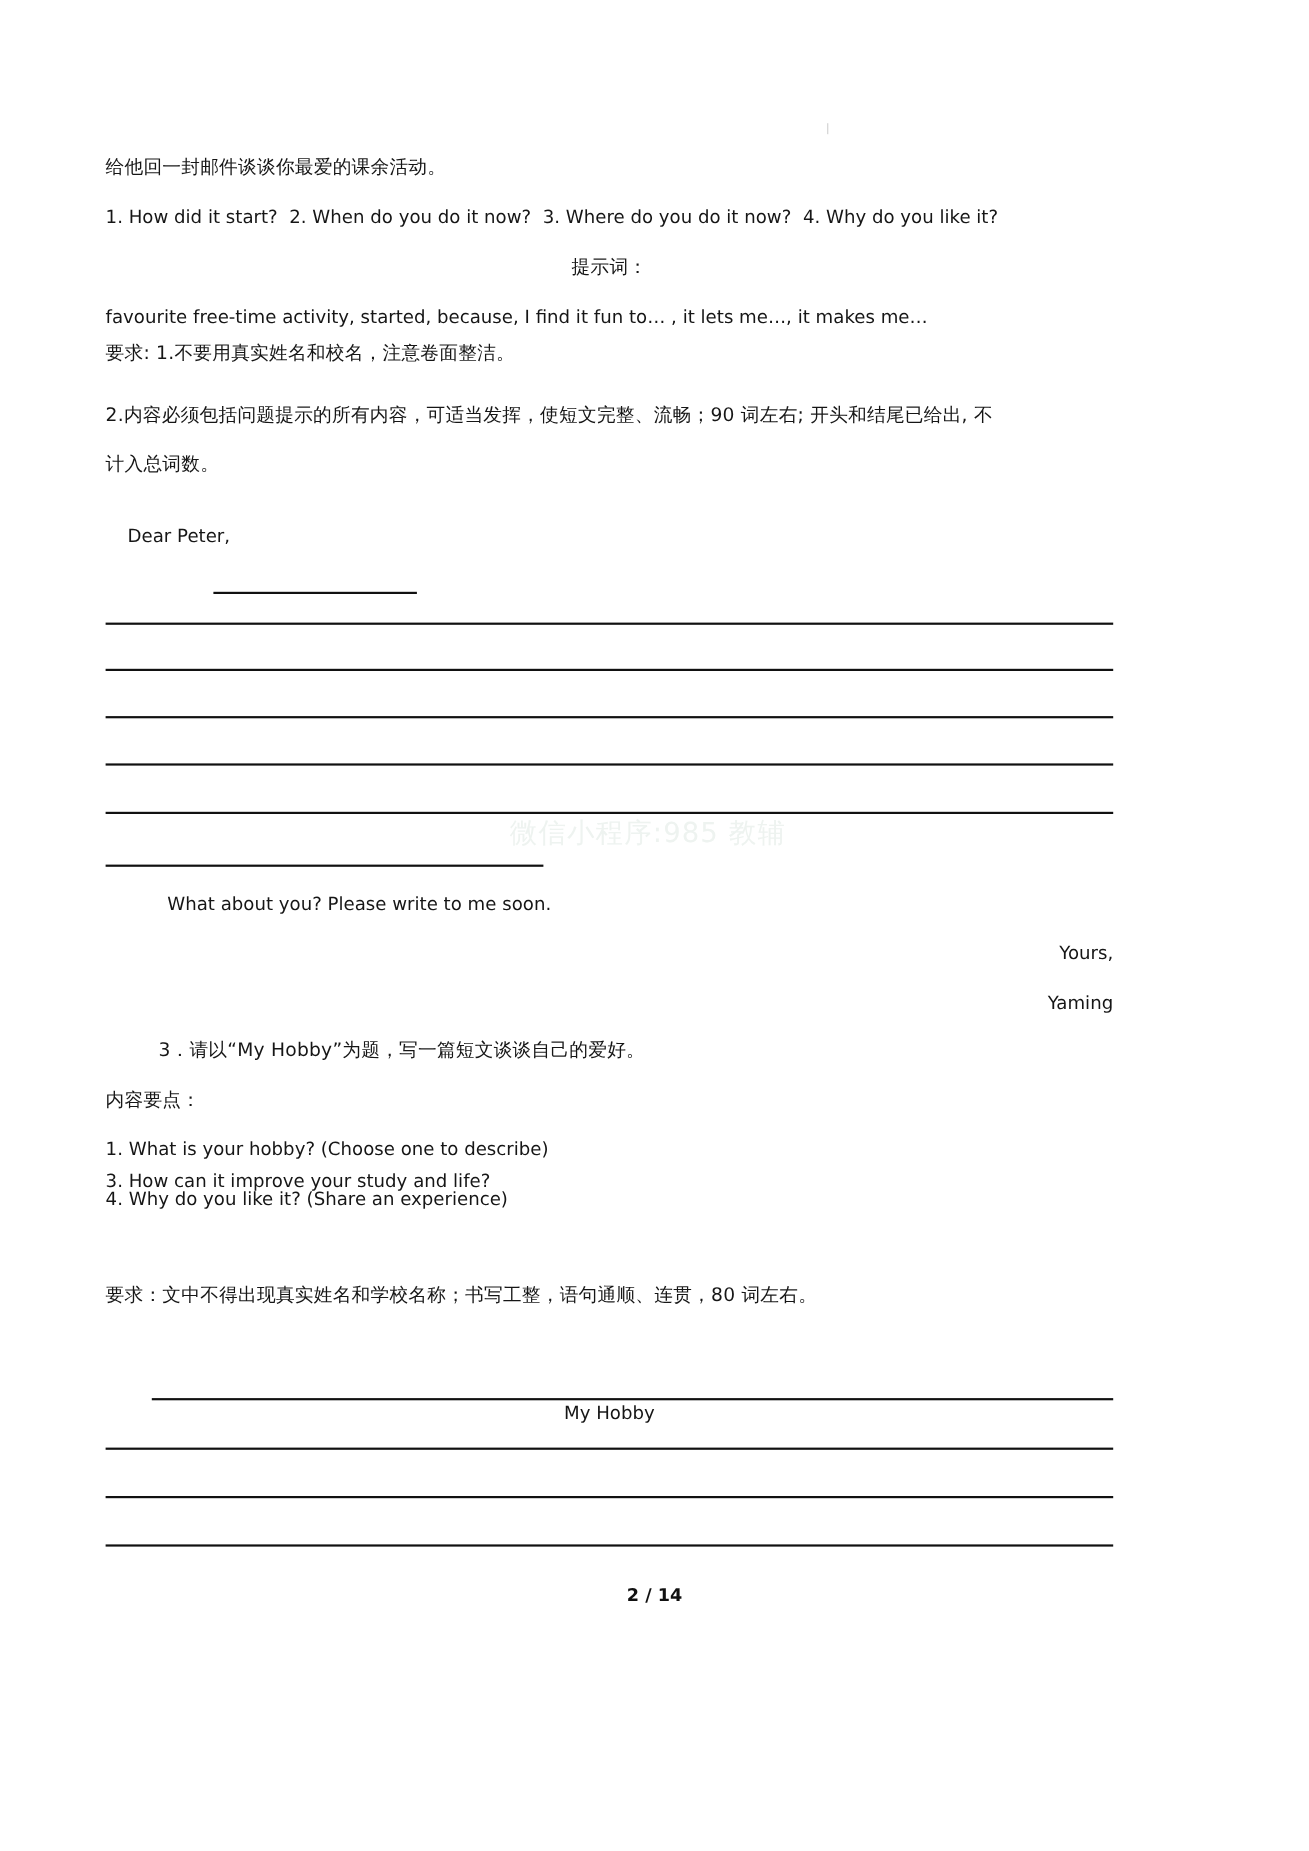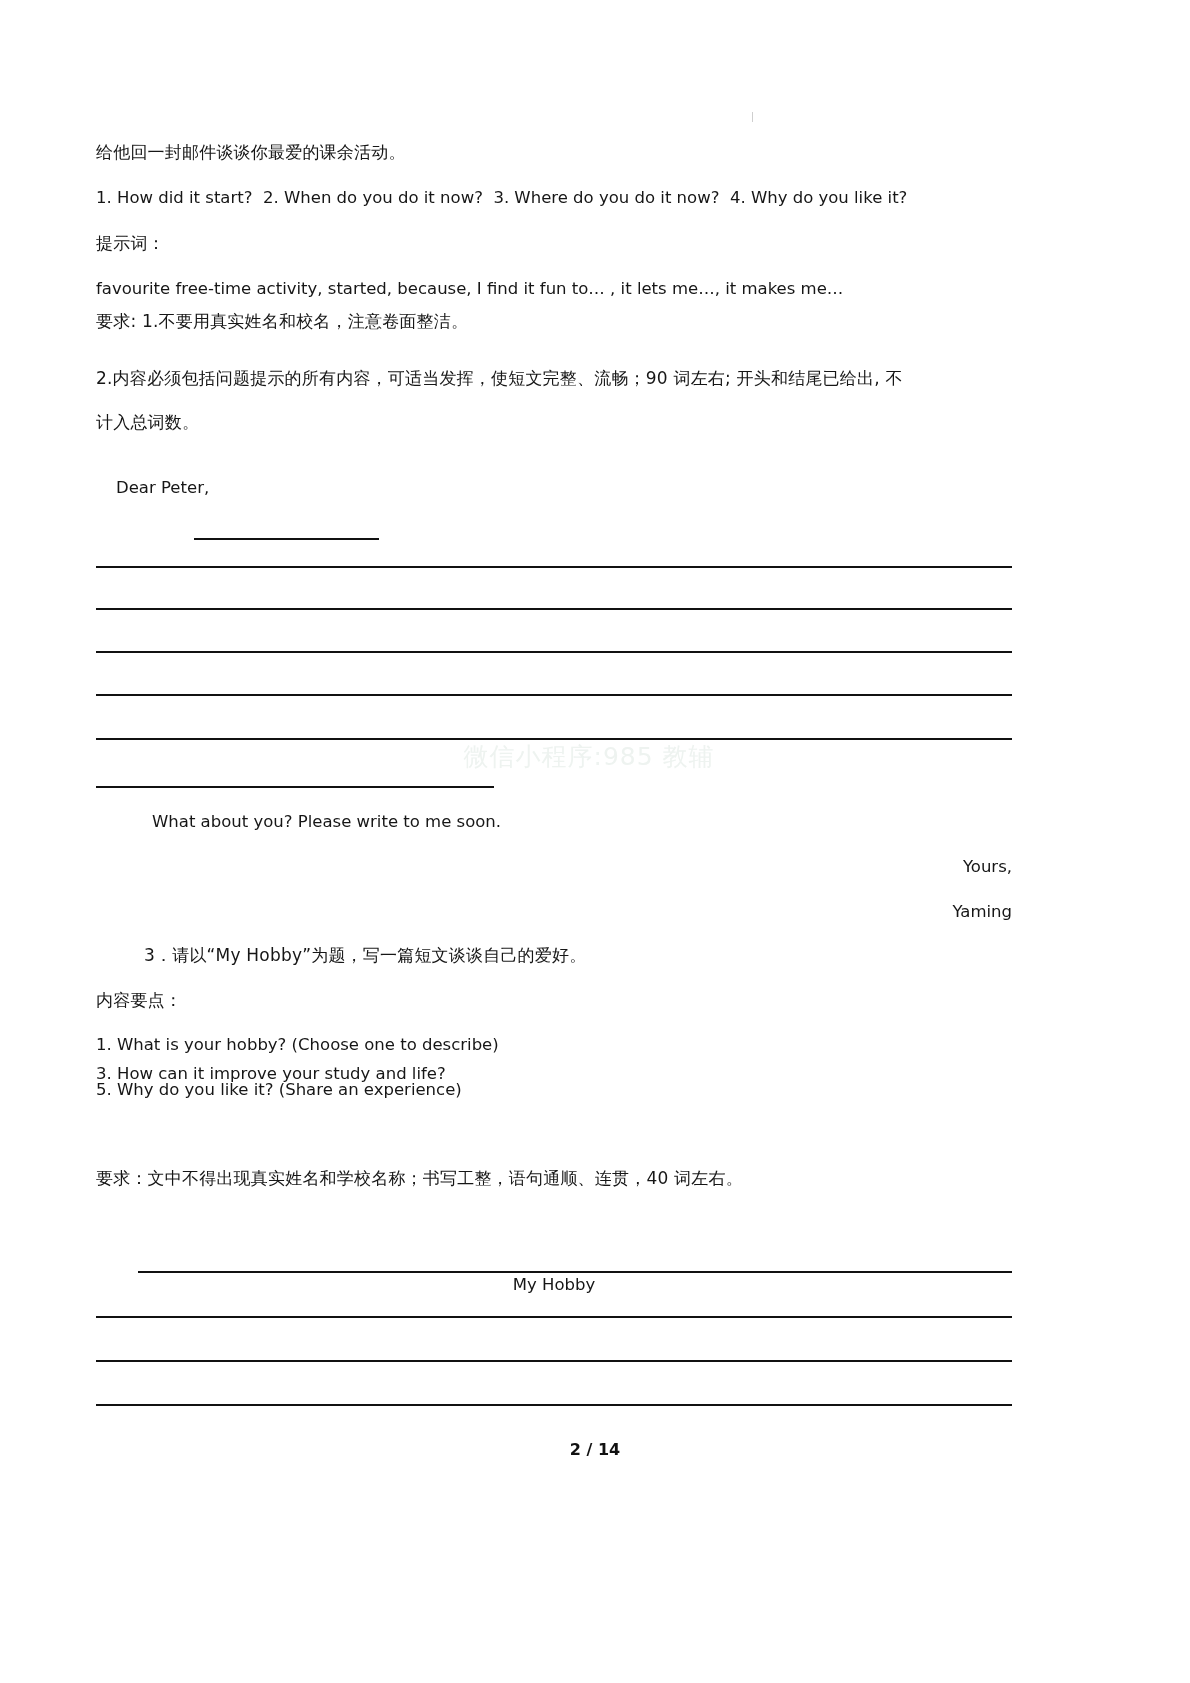--- a/index.html
+++ b/index.html
@@ -157,21 +157,21 @@
   <div class="content">
 
     <div class="row" style="top:140px;">
       <p class="para cn">给他回一封邮件谈谈你最爱的课余活动。</p>
     </div>
 
     <div class="row" style="top:186px;">
       <p class="para">1. How did it start?  2. When do you do it now?  3. Where do you do it now?  4. Why do you like it?</p>
     </div>
 
-    <div class="row" style="top:231px;">
+    <div class="row" style="top:231px;text-align:center;">
       <p class="para cn">提示词：</p>
     </div>
 
     <div class="row" style="top:277px;">
       <p class="para">favourite free-time activity, started, because, I find it fun to… , it lets me…, it makes me…</p>
     </div>
 
     <div class="row" style="top:309px;">
       <p class="para cn">要求: 1.不要用真实姓名和校名，注意卷面整洁。</p>
     </div>
@@ -212,29 +212,29 @@
 
     <div class="row" style="top:988px;">
       <p class="para cn">内容要点：</p>
     </div>
 
     <div class="row" style="top:1033px;">
       <p class="para">1. What is your hobby? (Choose one to describe)</p>
     </div>
 
     <div class="row" style="top:1078px;">
-      <p class="para">5. Why do you like it? (Share an experience)</p>
+      <p class="para">4. Why do you like it? (Share an experience)</p>
     </div>
 
     <div class="row" style="top:1062px;">
       <p class="para">3. How can it improve your study and life?</p>
     </div>
 
     <div class="row" style="top:1166px;">
-      <p class="para cn">要求：文中不得出现真实姓名和学校名称；书写工整，语句通顺、连贯，40 词左右。</p>
+      <p class="para cn">要求：文中不得出现真实姓名和学校名称；书写工整，语句通顺、连贯，80 词左右。</p>
     </div>
 
     <div class="row" style="top:1273px;">
       <p class="para center">My Hobby</p>
     </div>
 
   </div>
 
   <div class="rule" style="left:96px; width:916px; top:566px;"></div>
   <div class="rule" style="left:96px; width:916px; top:608px;"></div>

